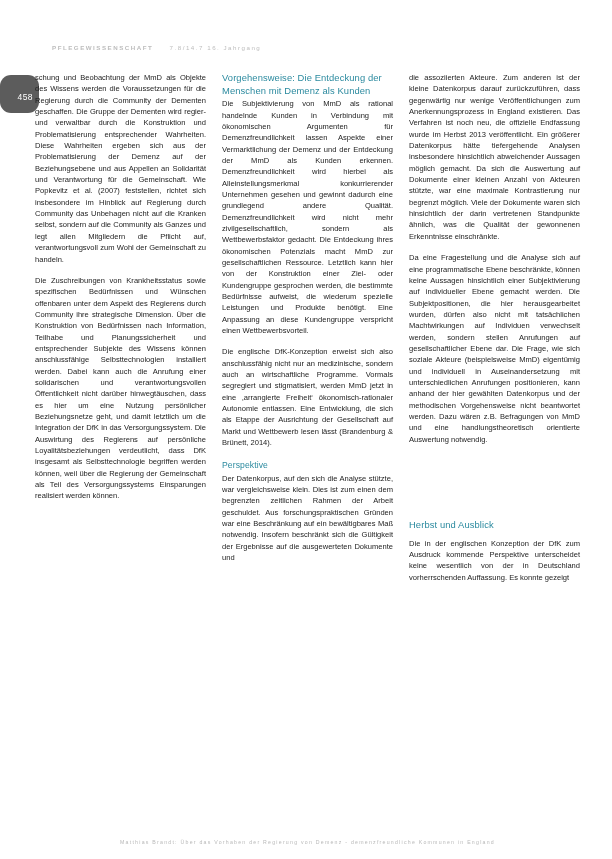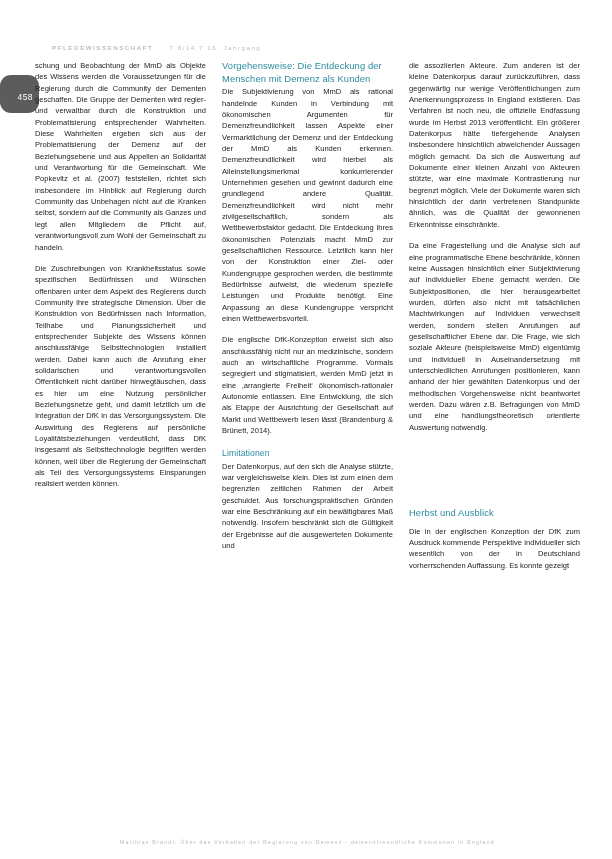--- a/index.html
+++ b/index.html
@@ -46,21 +46,21 @@
     right: 6px;
     bottom: 11px;
     font-size: 8.5px;
     color: #ffffff;
     letter-spacing: 0.4px;
   }
 
   
   .cols {
     position: absolute;
-    top: 60px;
+    top: 72px;
     left: 35px;
     width: 545px;
     height: 755px;
     display: flex;
     gap: 16px;
   }
   .col {
     width: 171px;
     position: relative;
   }
@@ -129,30 +129,30 @@
 
     <div class="col">
       <p class="col1-top">schung und Beobachtung der MmD als Objekte des Wissens werden die Voraussetzungen für die Regierung durch die Community der Dementen geschaffen. Die Gruppe der Dementen wird regier- und verwaltbar durch die Konstruktion und Problematisierung entsprechender Wahrheiten. Diese Wahrheiten ergeben sich aus der Problematisierung der Demenz auf der Beziehungsebene und aus Appellen an Solidarität und Verantwortung für die Gemeinschaft. Wie Popkevitz et al. (2007) feststellen, richtet sich insbesondere im Hinblick auf Regierung durch Community das Unbehagen nicht auf die Kranken selbst, sondern auf die Community als Ganzes und legt allen Mitgliedern die Pflicht auf, verantwortungsvoll zum Wohl der Gemeinschaft zu handeln.</p>
       <p>Die Zuschreibungen von Krankheitsstatus sowie spezifischen Bedürfnissen und Wünschen offenbaren unter dem Aspekt des Regierens durch Community ihre strategische Dimension. Über die Konstruktion von Bedürfnissen nach Information, Teilhabe und Planungssicherheit und entsprechender Subjekte des Wissens können anschlussfähige Selbsttechnologien installiert werden. Dabei kann auch die Anrufung einer solidarischen und verantwortungsvollen Öffentlichkeit nicht darüber hinwegtäuschen, dass es hier um eine Nutzung persönlicher Beziehungsnetze geht, und damit letztlich um die Integration der DfK in das Versorgungssystem. Die Auswirtung des Regierens auf persönliche Loyalitätsbeziehungen verdeutlicht, dass DfK insgesamt als Selbsttechnologie begriffen werden können, weil über die Regierung der Gemeinschaft als Teil des Versorgungssystems Einsparungen realisiert werden können.</p>
     </div>
 
     <div class="col">
       <h2 class="section">Vorgehensweise: Die Entdeckung der Menschen mit Demenz als Kunden</h2>
       <p>Die Subjektivierung von MmD als rational handelnde Kunden in Verbindung mit ökonomischen Argumenten für Demenzfreundlichkeit lassen Aspekte einer Vermarktlichung der Demenz und der Entdeckung der MmD als Kunden erkennen. Demenzfreundlichkeit wird hierbei als Alleinstellungsmerkmal konkurrierender Unternehmen gesehen und gewinnt dadurch eine grundlegend andere Qualität. Demenzfreundlichkeit wird nicht mehr zivilgesellschaftlich, sondern als Wettbewerbsfaktor gedacht. Die Entdeckung ihres ökonomischen Potenzials macht MmD zur gesellschaftlichen Ressource. Letztlich kann hier von der Konstruktion einer Ziel- oder Kundengruppe gesprochen werden, die bestimmte Bedürfnisse aufweist, die wiederum spezielle Leistungen und Produkte benötigt. Eine Anpassung an diese Kundengruppe verspricht einen Wettbewerbsvorteil.</p>
       <p>Die englische DfK-Konzeption erweist sich also anschlussfähig nicht nur an medizinische, sondern auch an wirtschaftliche Programme. Vormals segregiert und stigmatisiert, werden MmD jetzt in eine ‚arrangierte Freiheit‘ ökonomisch-rationaler Autonomie entlassen. Eine Entwicklung, die sich als Etappe der Ausrichtung der Gesellschaft auf Markt und Wettbewerb lesen lässt (Brandenburg &amp; Brünett, 2014).</p>
-      <h3 class="sub">Limitationen</h3>
+      <h3 class="sub">Perspektive</h3>
       <p>Der Datenkorpus, auf den sich die Analyse stützte, war vergleichsweise klein. Dies ist zum einen dem begrenzten zeitlichen Rahmen der Arbeit geschuldet. Aus forschungspraktischen Gründen war eine Beschränkung auf ein bewältigbares Maß notwendig. Insofern beschränkt sich die Gültigkeit der Ergebnisse auf die ausgewerteten Dokumente und</p>
     </div>
 
     <div class="col">
       <p>die assoziierten Akteure. Zum anderen ist der kleine Datenkorpus darauf zurückzuführen, dass gegenwärtig nur wenige Veröffentlichungen zum Anerkennungsprozess in England existieren. Das Verfahren ist noch neu, die offizielle Endfassung wurde im Herbst 2013 veröffentlicht. Ein größerer Datenkorpus hätte tiefergehende Analysen insbesondere hinsichtlich abweichender Aussagen möglich gemacht. Da sich die Auswertung auf Dokumente einer kleinen Anzahl von Akteuren stützte, war eine maximale Kontrastierung nur begrenzt möglich. Viele der Dokumente waren sich hinsichtlich der darin vertretenen Standpunkte ähnlich, was die Qualität der gewonnenen Erkenntnisse einschränkte.</p>
       <p>Da eine Fragestellung und die Analyse sich auf eine programmatische Ebene beschränkte, können keine Aussagen hinsichtlich einer Subjektivierung auf individueller Ebene gemacht werden. Die Subjektpositionen, die hier herausgearbeitet wurden, dürfen also nicht mit tatsächlichen Machtwirkungen auf Individuen verwechselt werden, sondern stellen Anrufungen auf gesellschaftlicher Ebene dar. Die Frage, wie sich soziale Akteure (beispielsweise MmD) eigentümig und individuell in Auseinandersetzung mit unterschiedlichen Anrufungen positionieren, kann anhand der hier gewählten Datenkorpus und der methodischen Vorgehensweise nicht beantwortet werden. Dazu wären z.B. Befragungen von MmD und eine handlungstheoretisch orientierte Auswertung notwendig.</p>
       <div class="spacer-xl"></div>
       <h2 class="section">Herbst und Ausblick</h2>
       <div class="spacer-sm"></div>
-      <p>Die in der englischen Konzeption der DfK zum Ausdruck kommende Perspektive individueller sich wesentlich von der in Deutschland vorherrschenden Auffassung. Es konnte gezeigt</p>
+      <p>Die in der englischen Konzeption der DfK zum Ausdruck kommende Perspektive unterscheidet keine wesentlich von der in Deutschland vorherrschenden Auffassung. Es konnte gezeigt</p>
     </div>
 
   </div>
 
   <div class="footer">Matthias Brandt: Über das Vorhaben der Regierung von Demenz - demenzfreundliche Kommunen in England</div>
 
 </div>
 
 </body></html>

